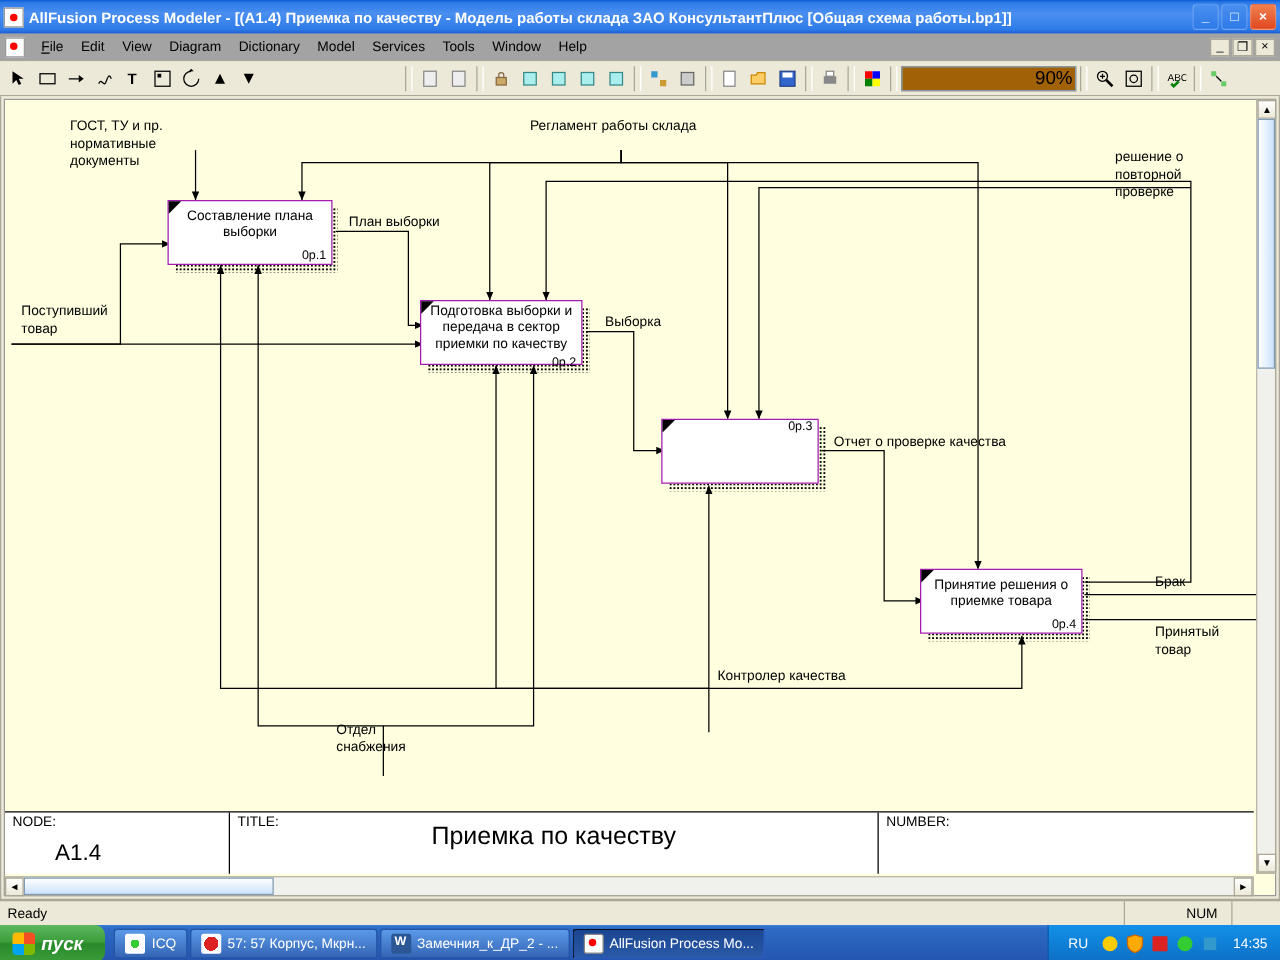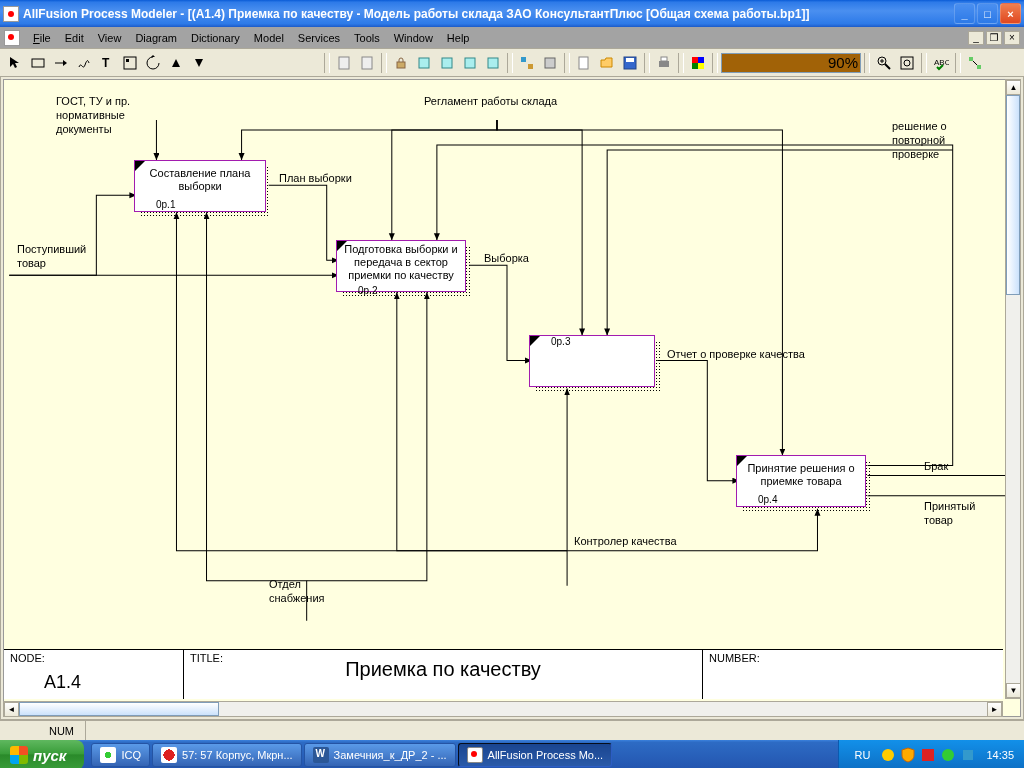--- a/index.html
+++ b/index.html
@@ -32,21 +32,21 @@
   .zoom-select { height: 20px; width: 140px; font-size: 15px; border: 1px solid #7f9db9; background: #a16207; padding: 0 2px; text-align: right; }
   .tb-space { width: 110px; }
   
   
   .canvas-wrap { background: #ece9d8; height: 643px; position: relative; border: 1px solid #aca899; border-top: none; padding: 2px; }
   .canvas { background: #ffffe0; width: 100%; height: 100%; position: relative; border: 1px solid #999; }
   
   
   .a-box { position: absolute; background: white; border: 1px solid #a21caf; text-align: center; display: flex; flex-direction: column; }
   .a-box .a-label { flex: 1; display: flex; align-items: center; justify-content: center; padding: 2px 4px; font-size: 11px; line-height: 1.2; }
-  .a-box .a-footer { display: flex; justify-content: flex-start; font-size: 10px; padding: 0 21px 1px; border-top: none; }
+  .a-box .a-footer { display: flex; justify-content: flex-end; font-size: 10px; padding: 0 4px 1px; border-top: none; }
   .a-box .corner { position: absolute; top: 0; left: 0; width: 0; height: 0; border-right: 10px solid transparent; border-top: 10px solid black; }
   .a-shadow { position: absolute; background-image: radial-gradient(black 40%, transparent 40%); background-size: 3px 3px; z-index: 0; }
   
   
   .c-label { position: absolute; font-size: 11px; line-height: 1.25; text-align: left; }
   
   
   .title-block { position: absolute; bottom: 0; left: 0; right: 0; height: 50px; border-top: 1px solid black; display: flex; background: white; }
   .tb-cell { border-right: 1px solid black; padding: 2px 6px; font-size: 11px; }
   .tb-node { width: 180px; position: relative; }
@@ -406,20 +406,21 @@
   <div class="vscroll">
     <div class="sb-btn">▲</div>
     <div class="sb-track">
         <div class="sb-thumb-v"></div>
       </div>
     <div class="sb-btn">▼</div>
   </div>
 </div>
 
 <div class="statusbar">
+  <div class="status-cell first">Ready</div>
   <div class="status-gap"></div>
   <div class="status-cell num">NUM</div>
   <div class="status-gap"></div>
 </div>
 
 <div class="taskbar">
   <div class="start-btn">пуск</div>
   <div style="width:6px"></div>
   <div class="task-btn">
       <div class="task-icon ti-icq"></div>

